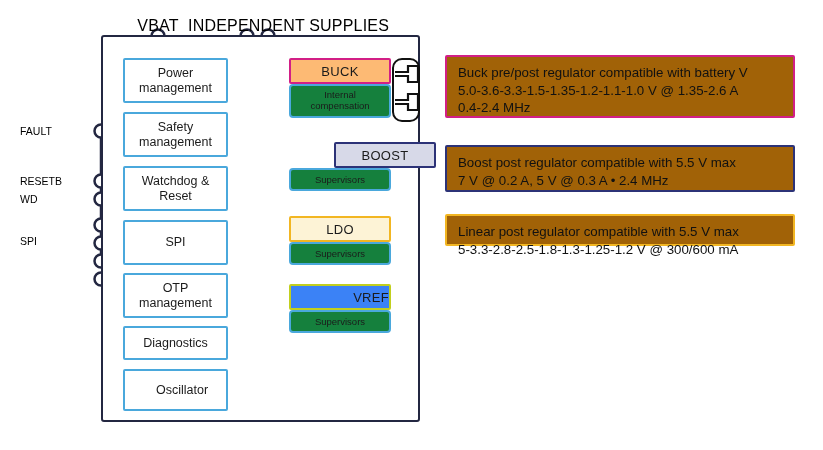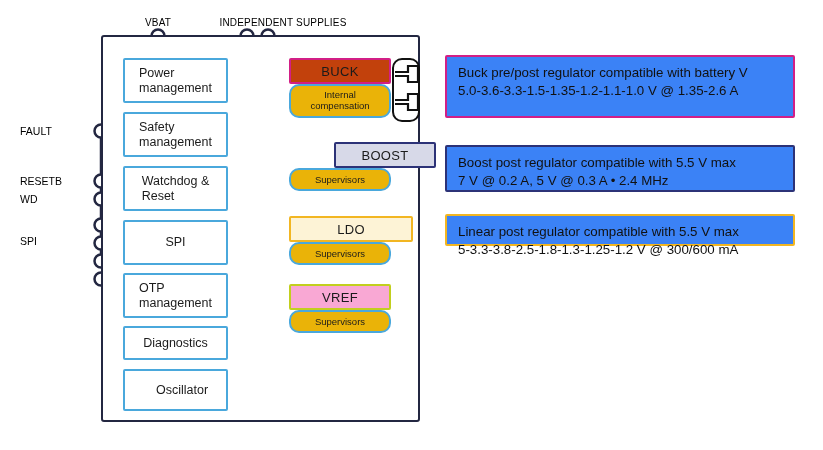--- a/index.html
+++ b/index.html
@@ -7,57 +7,57 @@
     width:823px;height:450px;background:#ffffff;
     font-family:"Liberation Sans","DejaVu Sans",sans-serif;
     overflow:hidden;position:relative;
   }
   #diagram{position:absolute;left:0;top:0;width:823px;height:450px;}
 
   .abs{position:absolute;box-sizing:border-box;}
 
   
   .toplabel{
-    font-size:10px;letter-spacing:.2px;color:#000;
+    font-size:16px;letter-spacing:.2px;color:#000;
     text-align:center;white-space:nowrap;
   }
 
   
   .pinlabel{
     font-size:10.5px;color:#000;text-align:left;white-space:nowrap;
   }
 
   
   #chip-outline{
     left:101px;top:35px;width:319px;height:387px;
     border:2.5px solid #232741;border-radius:3px;background:#fff;
   }
 
   
   .fblock{
     border:2px solid #4aa8dc;background:#ffffff;border-radius:2px;
     display:flex;align-items:center;justify-content:center;
-    text-align:left;font-size:12.5px;color:#1b1b1b;line-height:1.15;
+    text-align:center;font-size:12.5px;color:#1b1b1b;line-height:1.15;
   }
 
   
   .reg-head{
     border-width:2px;border-style:solid;border-radius:2px;
     display:flex;align-items:center;justify-content:center;
     font-size:13px;color:#1b1b1b;letter-spacing:.3px;
   }
   .reg-sub{
-    border:2px solid #4aa8dc;background:#eab308;border-radius:10px;
+    border:2px solid #4aa8dc;background:#15803d;border-radius:4px;
     display:flex;align-items:center;justify-content:center;
     font-size:9.5px;color:#1b1b1b;
   }
 
   
   .callout{
-    border-width:2px;border-style:solid;background:#3b82f6;border-radius:2px;
+    border-width:2px;border-style:solid;background:#a16207;border-radius:2px;
     padding:7px 10px 7px 11px;
     font-size:13.3px;color:#111;line-height:1.32;
   }
   .callout div{white-space:nowrap;}
 
   svg{position:absolute;left:0;top:0;overflow:visible;}
 </style>
 </head>
 <body>
 
@@ -133,21 +133,21 @@
   </div>
 
   <div class="abs fblock" style="left:123px;top:326px;width:105px;height:34px;">
     <span>Diagnostics</span>
   </div>
 
   <div class="abs fblock" style="left:123px;top:369px;width:105px;height:42px;padding-left:13px;">
     <span>Oscillator</span>
   </div>
 
-  <div class="abs reg-head" style="left:289px;top:58px;width:102px;height:26px;border-color:#d21f86;background:#c2410c;">
+  <div class="abs reg-head" style="left:289px;top:58px;width:102px;height:26px;border-color:#d21f86;background:#fdba74;">
     <span>BUCK</span>
   </div>
   <div class="abs reg-sub" style="left:289px;top:84px;width:102px;height:34px;">
     <span style="text-align:center;line-height:1.12;">
       <span>Internal</span><br>
       <span>compensation</span>
     </span>
   </div>
 
   <svg width="40" height="72" style="position:absolute;left:389px;top:55px;">
@@ -156,43 +156,44 @@
     <polyline points="6,45 19,45 19,39 29,39 29,55 19,55 19,49 6,49" fill="none" stroke="#111111" stroke-width="2.2"></polyline>
   </svg>
 
   <div class="abs reg-head" style="left:289px;top:142px;width:102px;height:26px;border-color:#2c3277;background:#d7d9e8;margin-left:45px;">
     <span>BOOST</span>
   </div>
   <div class="abs reg-sub" style="left:289px;top:168px;width:102px;height:23px;">
     <span>Supervisors</span>
   </div>
 
-  <div class="abs reg-head" style="left:289px;top:216px;width:124px;height:26px;border-color:#f2b622;background:#fdf3d6;">
+  <div class="abs reg-head" style="left:289px;top:216px;width:102px;height:26px;border-color:#f2b622;background:#fdf3d6;">
     <span>LDO</span>
   </div>
   <div class="abs reg-sub" style="left:289px;top:242px;width:102px;height:23px;">
     <span>Supervisors</span>
   </div>
 
-  <div class="abs reg-head" style="left:289px;top:284px;width:102px;height:26px;border-color:#c2cf1e;background:#f9a8d4;">
+  <div class="abs reg-head" style="left:289px;top:284px;width:102px;height:26px;border-color:#c2cf1e;background:#3b82f6;justify-content:flex-end;">
     <span>VREF</span>
   </div>
   <div class="abs reg-sub" style="left:289px;top:310px;width:102px;height:23px;">
     <span>Supervisors</span>
   </div>
 
   <div class="abs callout" style="left:445px;top:55px;width:350px;height:63px;border-color:#d21f86;">
     <div>Buck pre/post regulator compatible with battery V</div>
     <div>5.0-3.6-3.3-1.5-1.35-1.2-1.1-1.0 V @ 1.35-2.6 A</div>
+    <div>0.4-2.4 MHz</div>
   </div>
 
   <div class="abs callout" style="left:445px;top:145px;width:350px;height:47px;border-color:#2c3277;">
     <div>Boost post regulator compatible with 5.5 V max</div>
     <div>7 V @ 0.2 A, 5 V @ 0.3 A • 2.4 MHz</div>
   </div>
 
   <div class="abs callout" style="left:445px;top:214px;width:350px;height:32px;border-color:#f2b622;">
     <div>Linear post regulator compatible with 5.5 V max</div>
-    <div>5-3.3-3.8-2.5-1.8-1.3-1.25-1.2 V @ 300/600 mA</div>
+    <div>5-3.3-2.8-2.5-1.8-1.3-1.25-1.2 V @ 300/600 mA</div>
   </div>
 
 
 </div>
 
 </body></html>

